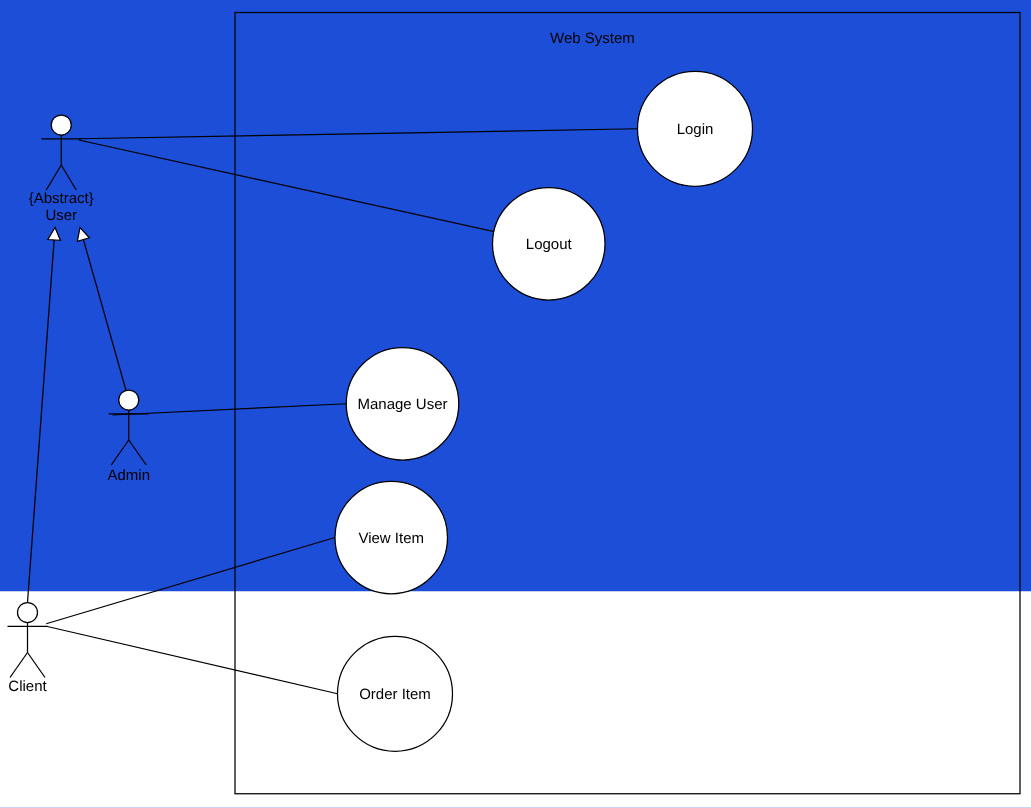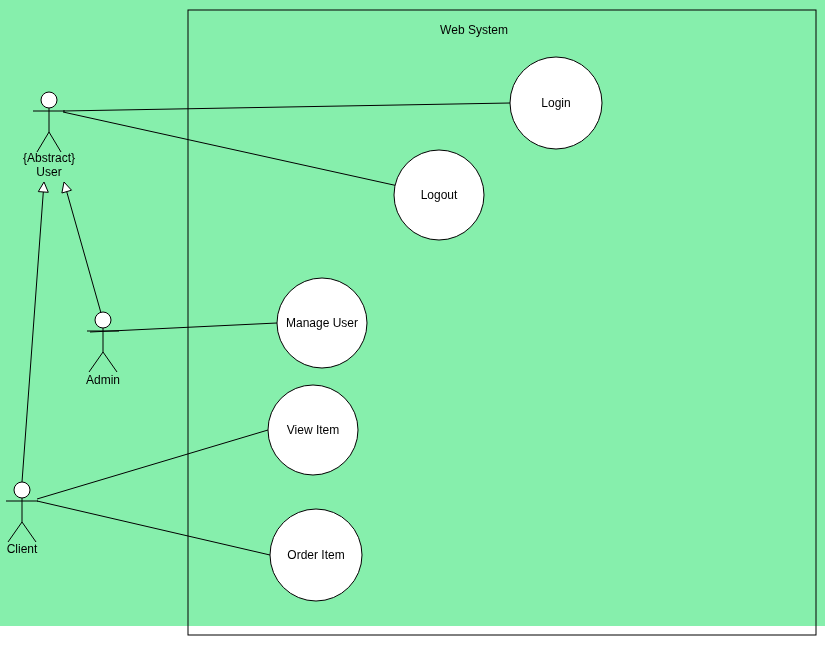--- a/index.html
+++ b/index.html
@@ -6,22 +6,22 @@
     margin: 0;
     padding: 0;
     background: #ffffff;
     width: 825px;
     height: 646px;
     overflow: hidden;
   }
   .canvas {
     position: relative;
     width: 825px;
-    height: 626px;
-    background: #86efac;
+    height: 473px;
+    background: #1d4ed8;
   }
   svg { display: block; }
   svg text {
     font-family: "Liberation Sans", sans-serif;
     font-size: 12px;
     fill: #000000;
     text-anchor: middle;
   }
   .shape-stroke {
     stroke: #000000;

